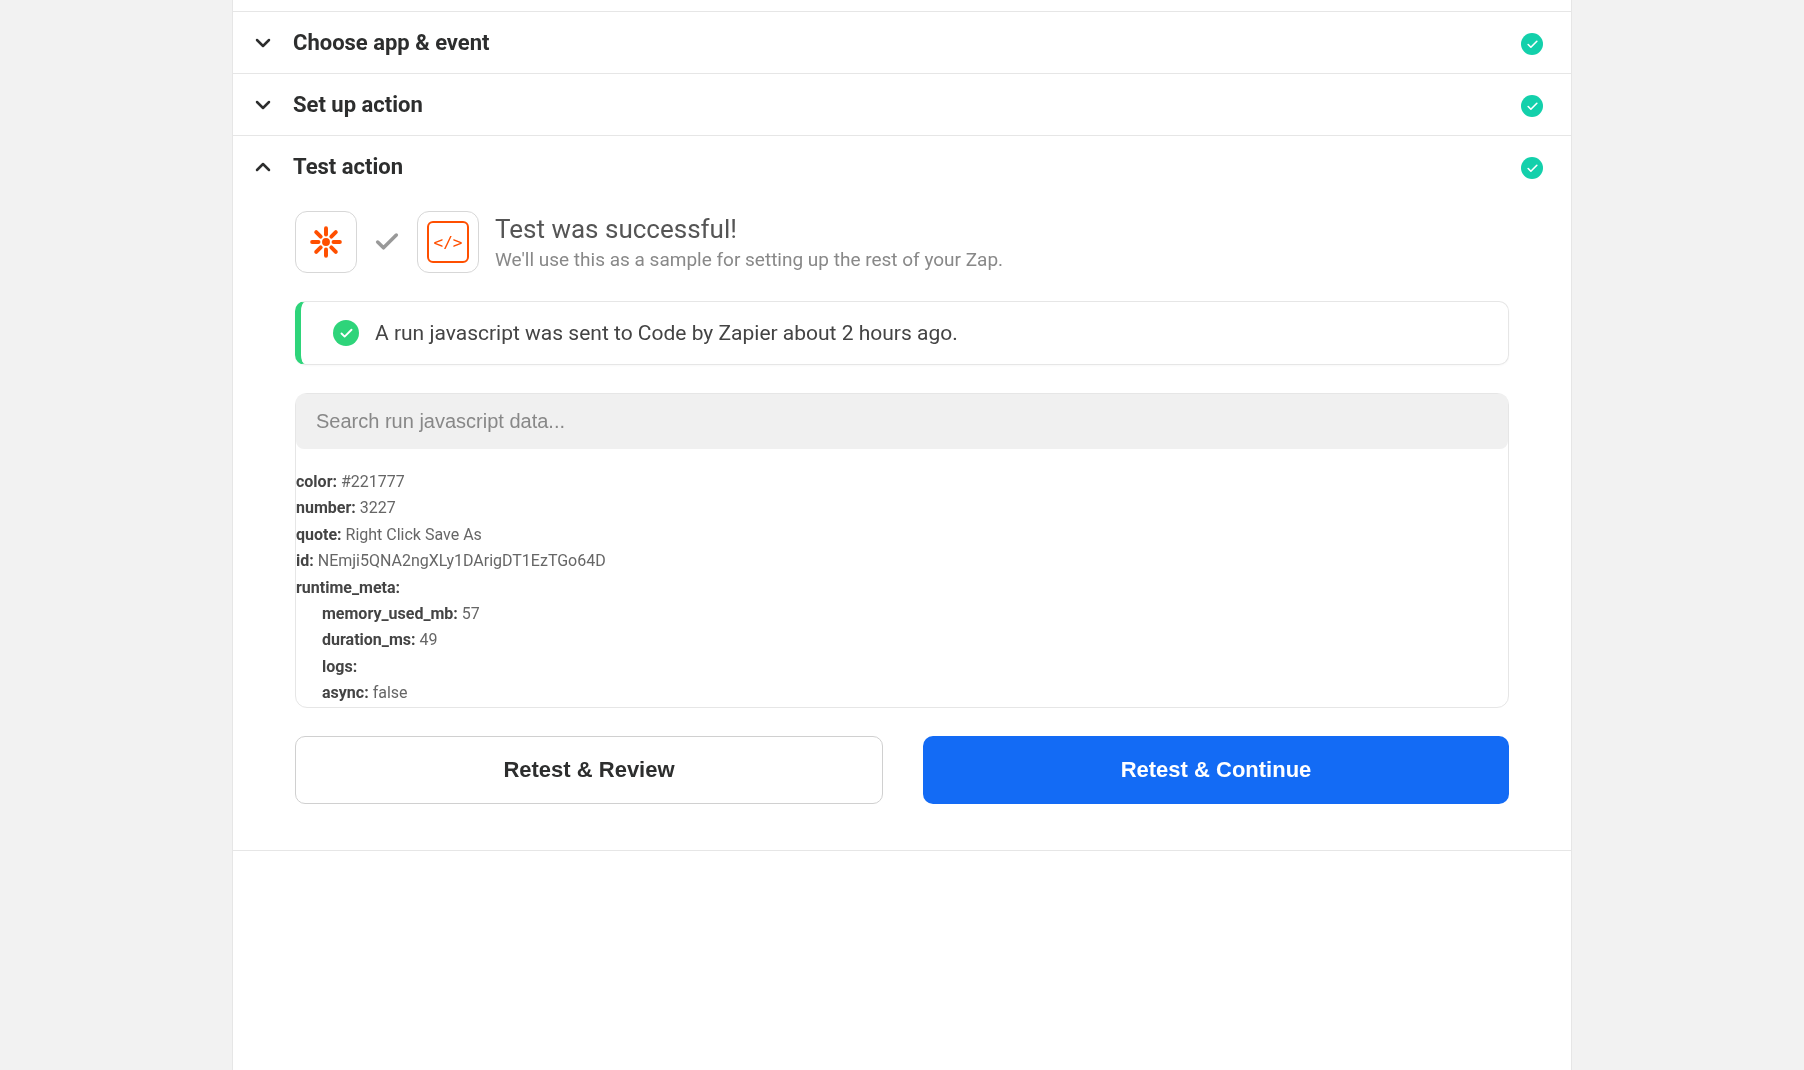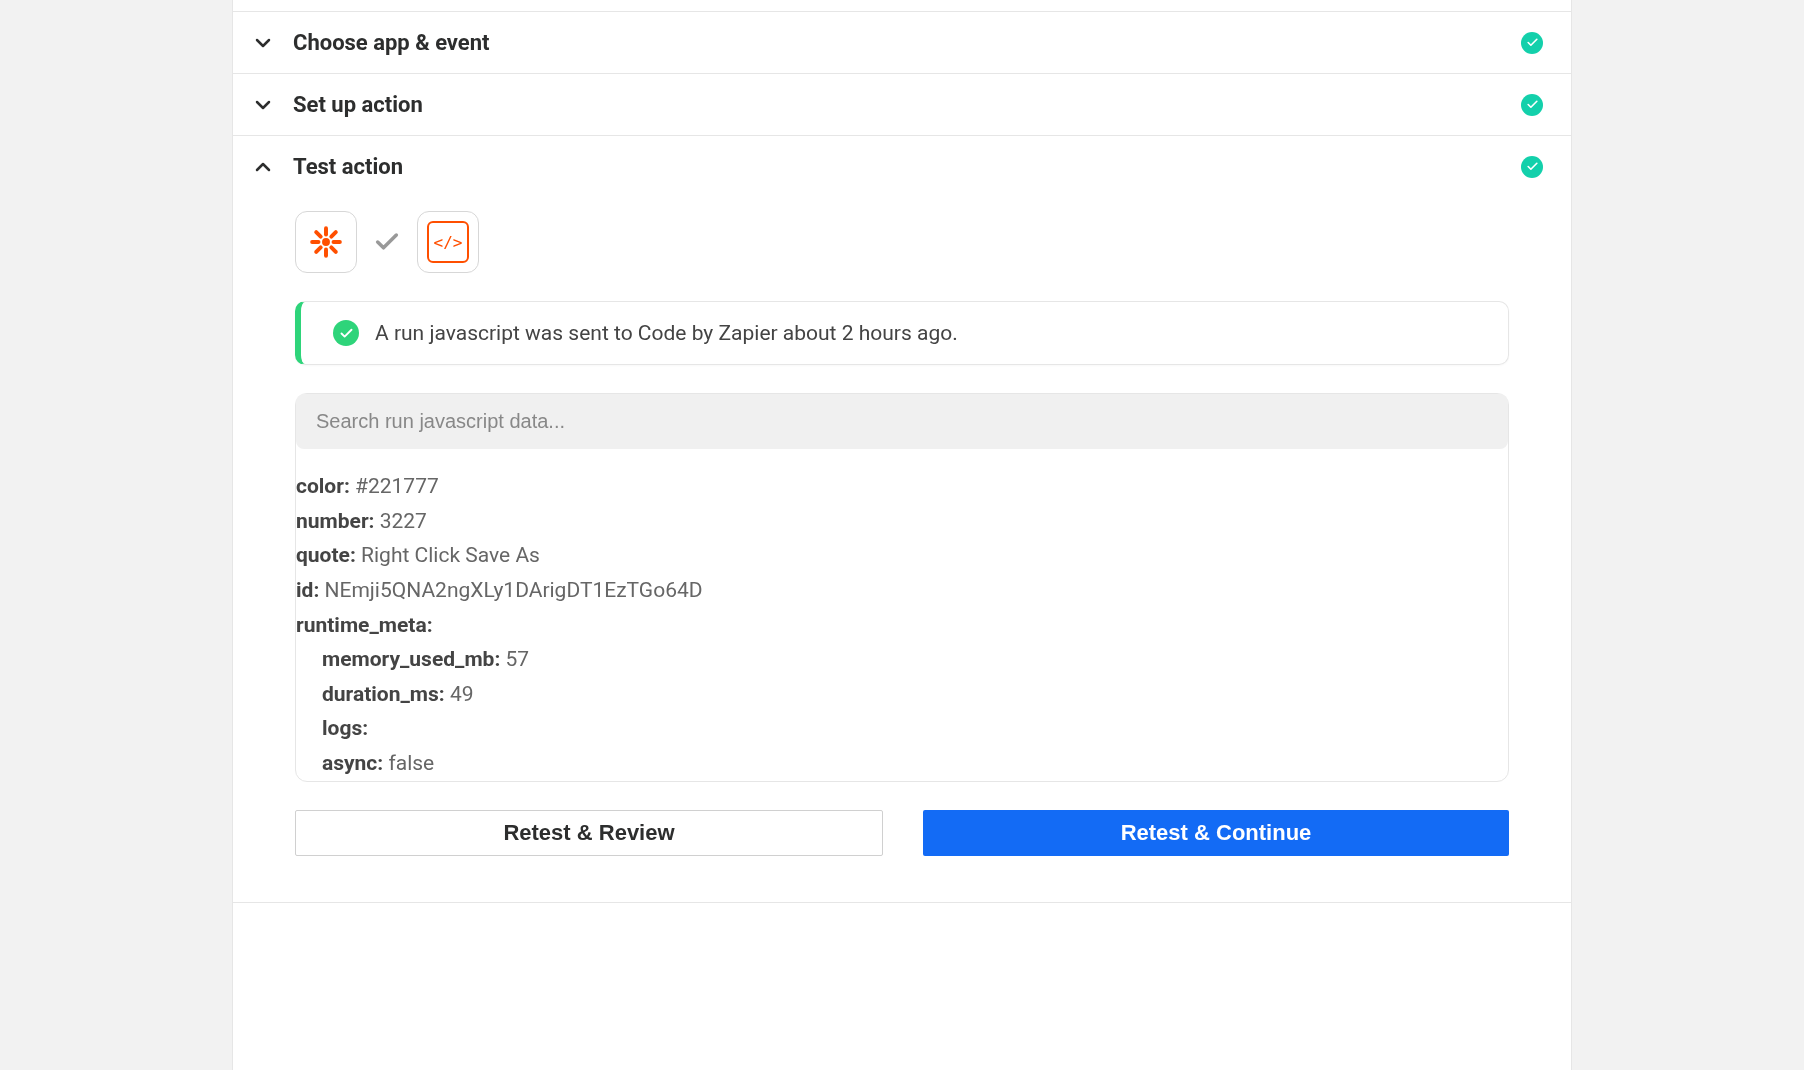--- a/index.html
+++ b/index.html
@@ -17,21 +17,21 @@
     width: 1340px;
     background: #fff;
     border-left: 1px solid #e6e6e6;
     border-right: 1px solid #e6e6e6;
   }
   .section {
     border-bottom: 1px solid #e6e6e6;
   }
   .section-header {
     display: flex;
-    align-items: center;
+    align-items: flex-end;
     padding: 18px 28px 18px 18px;
     cursor: pointer;
     justify-content: space-between;
   }
   .section-header-left {
     display: flex;
     align-items: center;
     gap: 18px;
   }
   .chev {
@@ -153,37 +153,37 @@
     background: #f0f0f0;
     border: none;
     border-radius: 8px;
     padding: 16px 20px;
     font-size: 20px;
     color: #555;
     margin-bottom: 20px;
   }
   .search-input::placeholder { color: #888; }
   .data-list {
-    font-size: 21px;
+    font-size: 16px;
     line-height: 1.65;
     color: #666;
   }
   .data-list .row { white-space: pre; }
   .data-list .key { font-weight: 700; color: #444; }
   .data-list .val { color: #666; }
   .indent { padding-left: 26px; display: block; }
 
   .button-row {
     display: flex;
     gap: 40px;
   }
   .btn {
     flex: 1;
-    padding: 9px 10px;
-    border-radius: 2px;
+    padding: 20px 10px;
+    border-radius: 10px;
     font-size: 22px;
     font-weight: 700;
     text-align: center;
     cursor: pointer;
     border: none;
   }
   .btn-secondary {
     background: #fff;
     color: #2d2e2e;
     border: 1px solid #d0d0d0;
@@ -274,20 +274,24 @@
               </g>
             </svg>
         </div>
         <span class="arrow-checkmark">
           <svg viewBox="0 0 24 24" width="28" height="28" fill="none" stroke="currentColor" stroke-width="3" stroke-linecap="round" stroke-linejoin="round">
               <polyline points="20 6 9 17 4 12"></polyline>
             </svg>
         </span>
         <div class="app-icon">
           <div class="code-icon-inner">&lt;/&gt;</div>
+        </div>
+        <div class="success-text">
+          <h2>Test was successful!</h2>
+          <p>We'll use this as a sample for setting up the rest of your Zap.</p>
         </div>
       </div>
 
       <div class="status-banner">
         <span class="status-check">
           <svg viewBox="0 0 24 24" fill="none" stroke="currentColor" stroke-width="3" stroke-linecap="round" stroke-linejoin="round">
               <polyline points="20 6 9 17 4 12"></polyline>
             </svg>
         </span>
         <span class="status-text">A run javascript was sent to Code by Zapier about 2 hours ago.</span>

